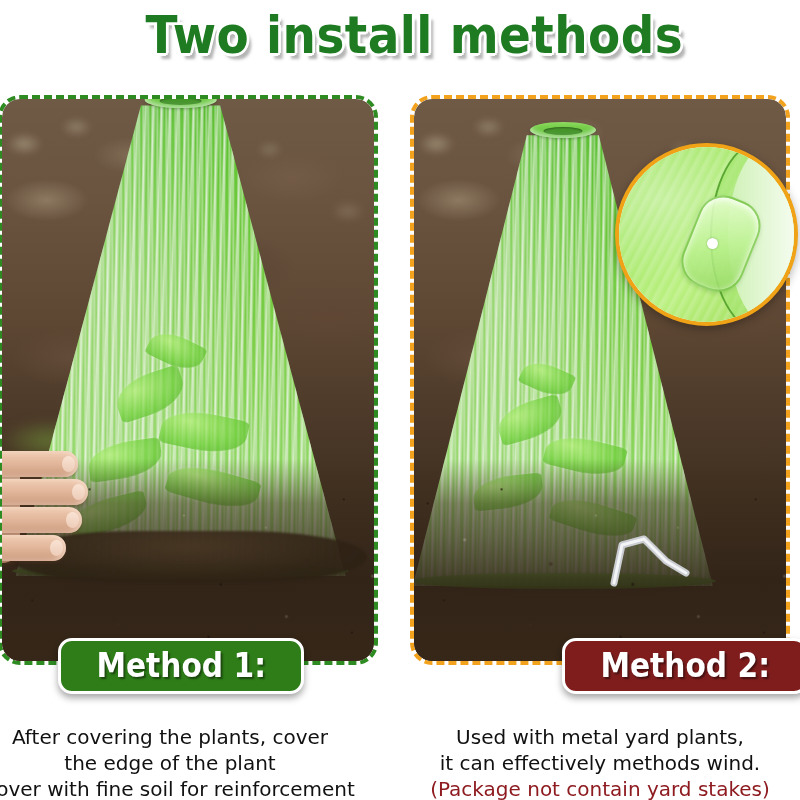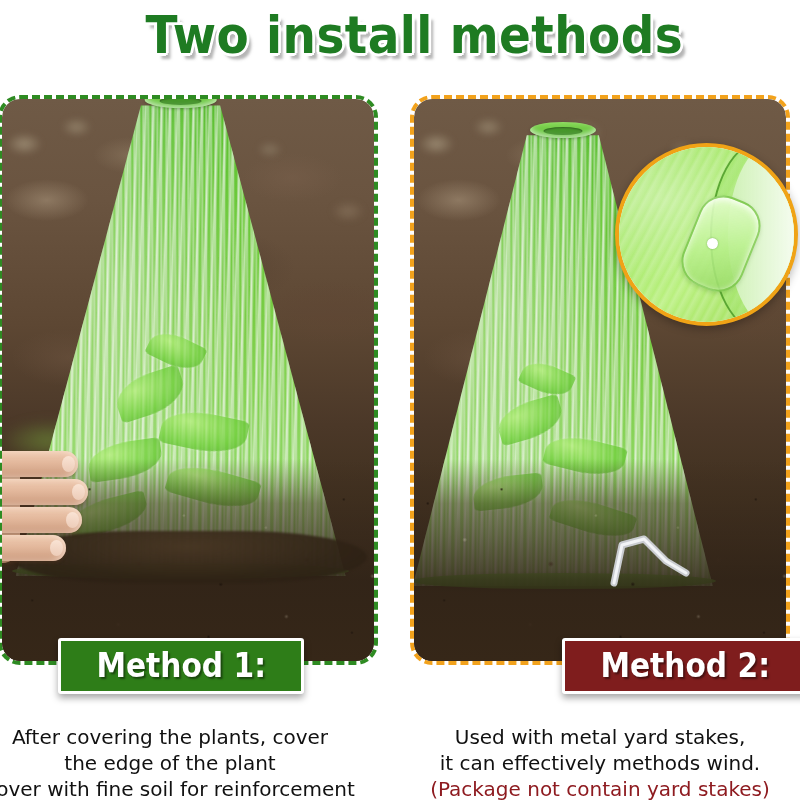--- a/index.html
+++ b/index.html
@@ -306,21 +306,21 @@
       rgba(255,255,255,0.0) 0px,
       rgba(255,255,255,0.35) 3px,
       rgba(255,255,255,0.0) 9px);
     opacity: 0.55;
   }
 
   
   .badge {
     position: absolute;
     height: 56px;
-    border-radius: 3px;
+    border-radius: 14px;
     display: flex;
     align-items: center;
     justify-content: center;
     padding: 0 26px;
     box-sizing: border-box;
     border: 3px solid #ffffff;
     box-shadow: 0 4px 7px rgba(0,0,0,0.35);
   }
   .badge-label {
     font-family: "DejaVu Sans", sans-serif;
@@ -457,16 +457,16 @@
   <span class="badge-label">Method 2:</span>
 </div>
 
 <div class="caption caption-left">
   <div>After covering the plants, cover</div>
   <div>the edge of the plant</div>
   <div>cover with fine soil for reinforcement</div>
 </div>
 
 <div class="caption caption-right">
-  <div>Used with metal yard stakes,</div>
+  <div>Used with metal yard plants,</div>
   <div>it can effectively methods wind.</div>
   <div class="caption-note">(Package  not contain yard stakes)</div>
 </div>
 
 </body></html>

